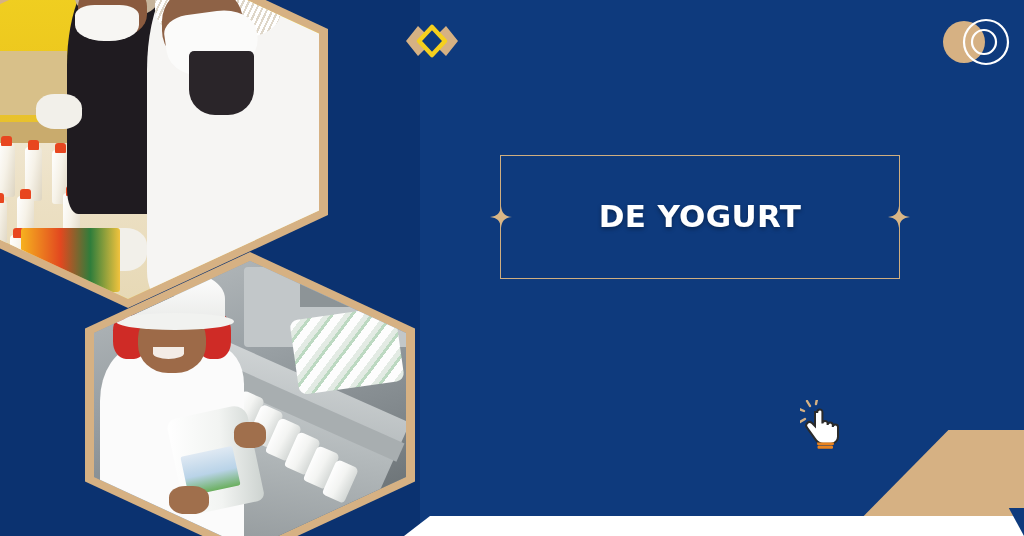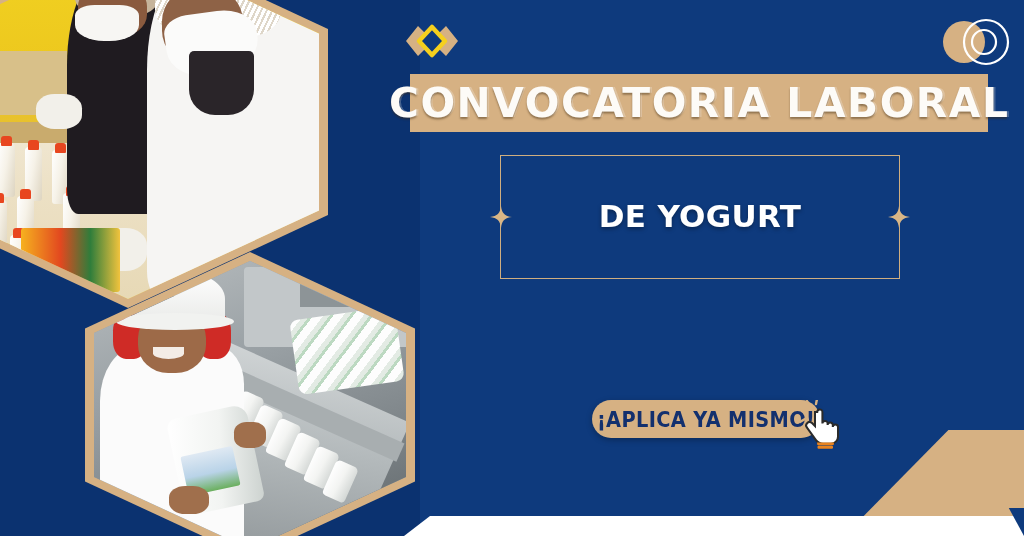--- a/index.html
+++ b/index.html
@@ -547,40 +547,34 @@
     <path d="M44 6 L56 21 L44 36 L37 29 L43.5 21 L37 13 Z" fill="#d6b183"></path>
     <path d="M30 7 L43 21 L30 35 L17 21 Z" fill="none" stroke="#f5d01e" stroke-width="4.5" stroke-linejoin="round"></path>
   </svg>
 
   <svg id="logo-circles" viewBox="0 0 74 54">
     <circle cx="26" cy="26" r="21" fill="#d6b183"></circle>
     <circle cx="48" cy="26" r="22" fill="none" stroke="#ffffff" stroke-width="2.2"></circle>
     <circle cx="46" cy="26" r="12" fill="none" stroke="#ffffff" stroke-width="2.2"></circle>
   </svg>
 
-  <div id="title-banner">
-    <div id="title-text">CONVOCATORIA LABORAL</div>
-  </div>
 
   <div id="subtitle-box">
     <svg class="sparkle sparkle-left" viewBox="0 0 22 22">
       <path d="M11 0 C11.8 7.2 14.8 10.2 22 11 C14.8 11.8 11.8 14.8 11 22 C10.2 14.8 7.2 11.8 0 11 C7.2 10.2 10.2 7.2 11 0 Z" fill="#d9b686"></path>
     </svg>
     <svg class="sparkle sparkle-right" viewBox="0 0 22 22">
       <path d="M11 0 C11.8 7.2 14.8 10.2 22 11 C14.8 11.8 11.8 14.8 11 22 C10.2 14.8 7.2 11.8 0 11 C7.2 10.2 10.2 7.2 11 0 Z" fill="#d9b686"></path>
     </svg>
     <div id="subtitle-text">
       <span id="subtitle-line2">DE YOGURT</span>
     </div>
   </div>
 
 
-  <div id="cta-button">
-    <span id="cta-label">¡APLICA YA MISMO!</span>
-  </div>
 
   <svg id="cursor-hand" viewBox="0 0 46 52">
     <g stroke="#d6b183" stroke-width="2.4" stroke-linecap="round">
       <line x1="10" y1="6" x2="7" y2="1"></line>
       <line x1="4" y1="11" x2="-1" y2="9"></line>
       <line x1="5" y1="19" x2="0" y2="22"></line>
       <line x1="16" y1="4" x2="17" y2="-1"></line>
     </g>
     <path d="M15 12 v14 l-3 -3 a3.4 3.4 0 0 0 -5 4.6 l9 12.5 a9 9 0 0 0 7 3.6 h8 a7 7 0 0 0 7 -7 v-9.6 a2.6 2.6 0 0 0 -5.2 0 v-2 a2.6 2.6 0 0 0 -5.2 0 v-1.6 a2.6 2.6 0 0 0 -5.2 0 V12 a2.6 2.6 0 0 0 -5.2 0 Z" fill="#ffffff" stroke="#2b2b2b" stroke-width="2"></path>
     <path d="M17 42.5 h17 a7 7 0 0 1 -0.4 2.5 h-16.2 a9 9 0 0 1 -0.4 -2.5 Z" fill="#e8831f"></path>

